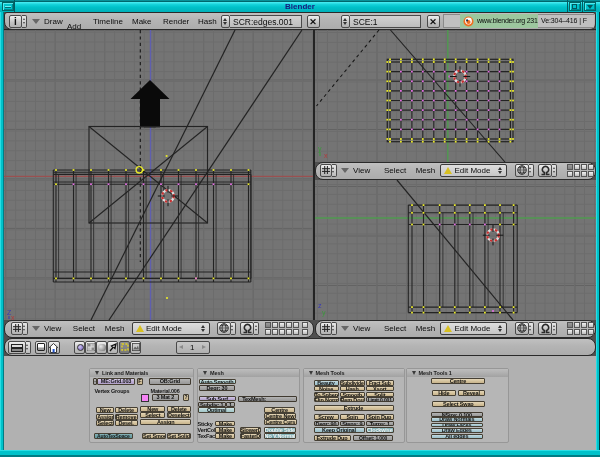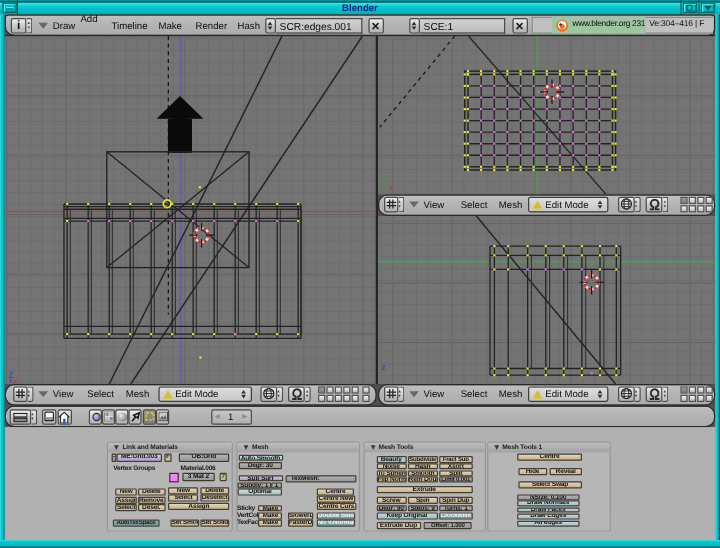--- a/index.html
+++ b/index.html
@@ -410,21 +410,21 @@
       <line x1="178.0" y1="58.6" x2="178.0" y2="65.4" stroke="#151515" stroke-width="1.0"></line>
       <line x1="178.0" y1="51.8" x2="178.0" y2="45.0" stroke="#151515" stroke-width="1.0"></line>
       <text x="3" y="128" font-size="7" fill="#3939b4" font-family="Liberation Sans">z</text>
       <text x="7" y="135" font-size="7" fill="#399a39" font-family="Liberation Sans">y</text>
     </svg>
 <div class="hdr" style="left:4px;top:12px;width:592px;height:17.5px;border-radius:3px 3px 6px 8px;"></div>
 <div class="ibtn" style="left:9px;top:14.5px;width:13px;height:13px;font-size:10px;font-weight:bold;color:#111;text-align:center;line-height:12px;">i</div>
 <div class="spin" style="left:22px;top:14.5px;height:13px;"></div>
 <div class="tri" style="left:32px;top:18.5px;"></div>
 <div class="mtxt" style="left:44px;top:16.5px;">Draw</div>
-<div class="mtxt" style="left:67px;top:11px;">Add</div>
+<div class="mtxt" style="left:67px;top:22px;">Add</div>
 <div class="mtxt" style="left:93px;top:16.5px;">Timeline</div>
 <div class="mtxt" style="left:132px;top:16.5px;">Make</div>
 <div class="mtxt" style="left:163px;top:16.5px;">Render</div>
 <div class="mtxt" style="left:198px;top:16.5px;">Hash</div>
 <div class="ibtn" style="left:221px;top:14.5px;width:8.5px;height:13px;"></div>
 <div class="abs" style="left:223.4px;top:17.5px;width:0;height:0;border-left:2px solid transparent;border-right:2px solid transparent;border-bottom:3px solid #333;"></div>
 <div class="abs" style="left:223.4px;top:21.5px;width:0;height:0;border-left:2px solid transparent;border-right:2px solid transparent;border-top:3px solid #333;"></div>
 <div class="abs" style="left:229.5px;top:14.5px;width:72px;height:13px;background:linear-gradient(#d2d2d2,#bdbdbd);border:1px solid #4a4a4a;border-left:none;"></div>
 <div class="mtxt" style="left:233px;top:16.5px;font-size:8.5px;">SCR:edges.001</div>
 <div class="ibtn" style="left:306.5px;top:14.5px;width:13px;height:13px;text-align:center;font-size:9px;font-weight:bold;color:#111;line-height:12px;">✕</div>

